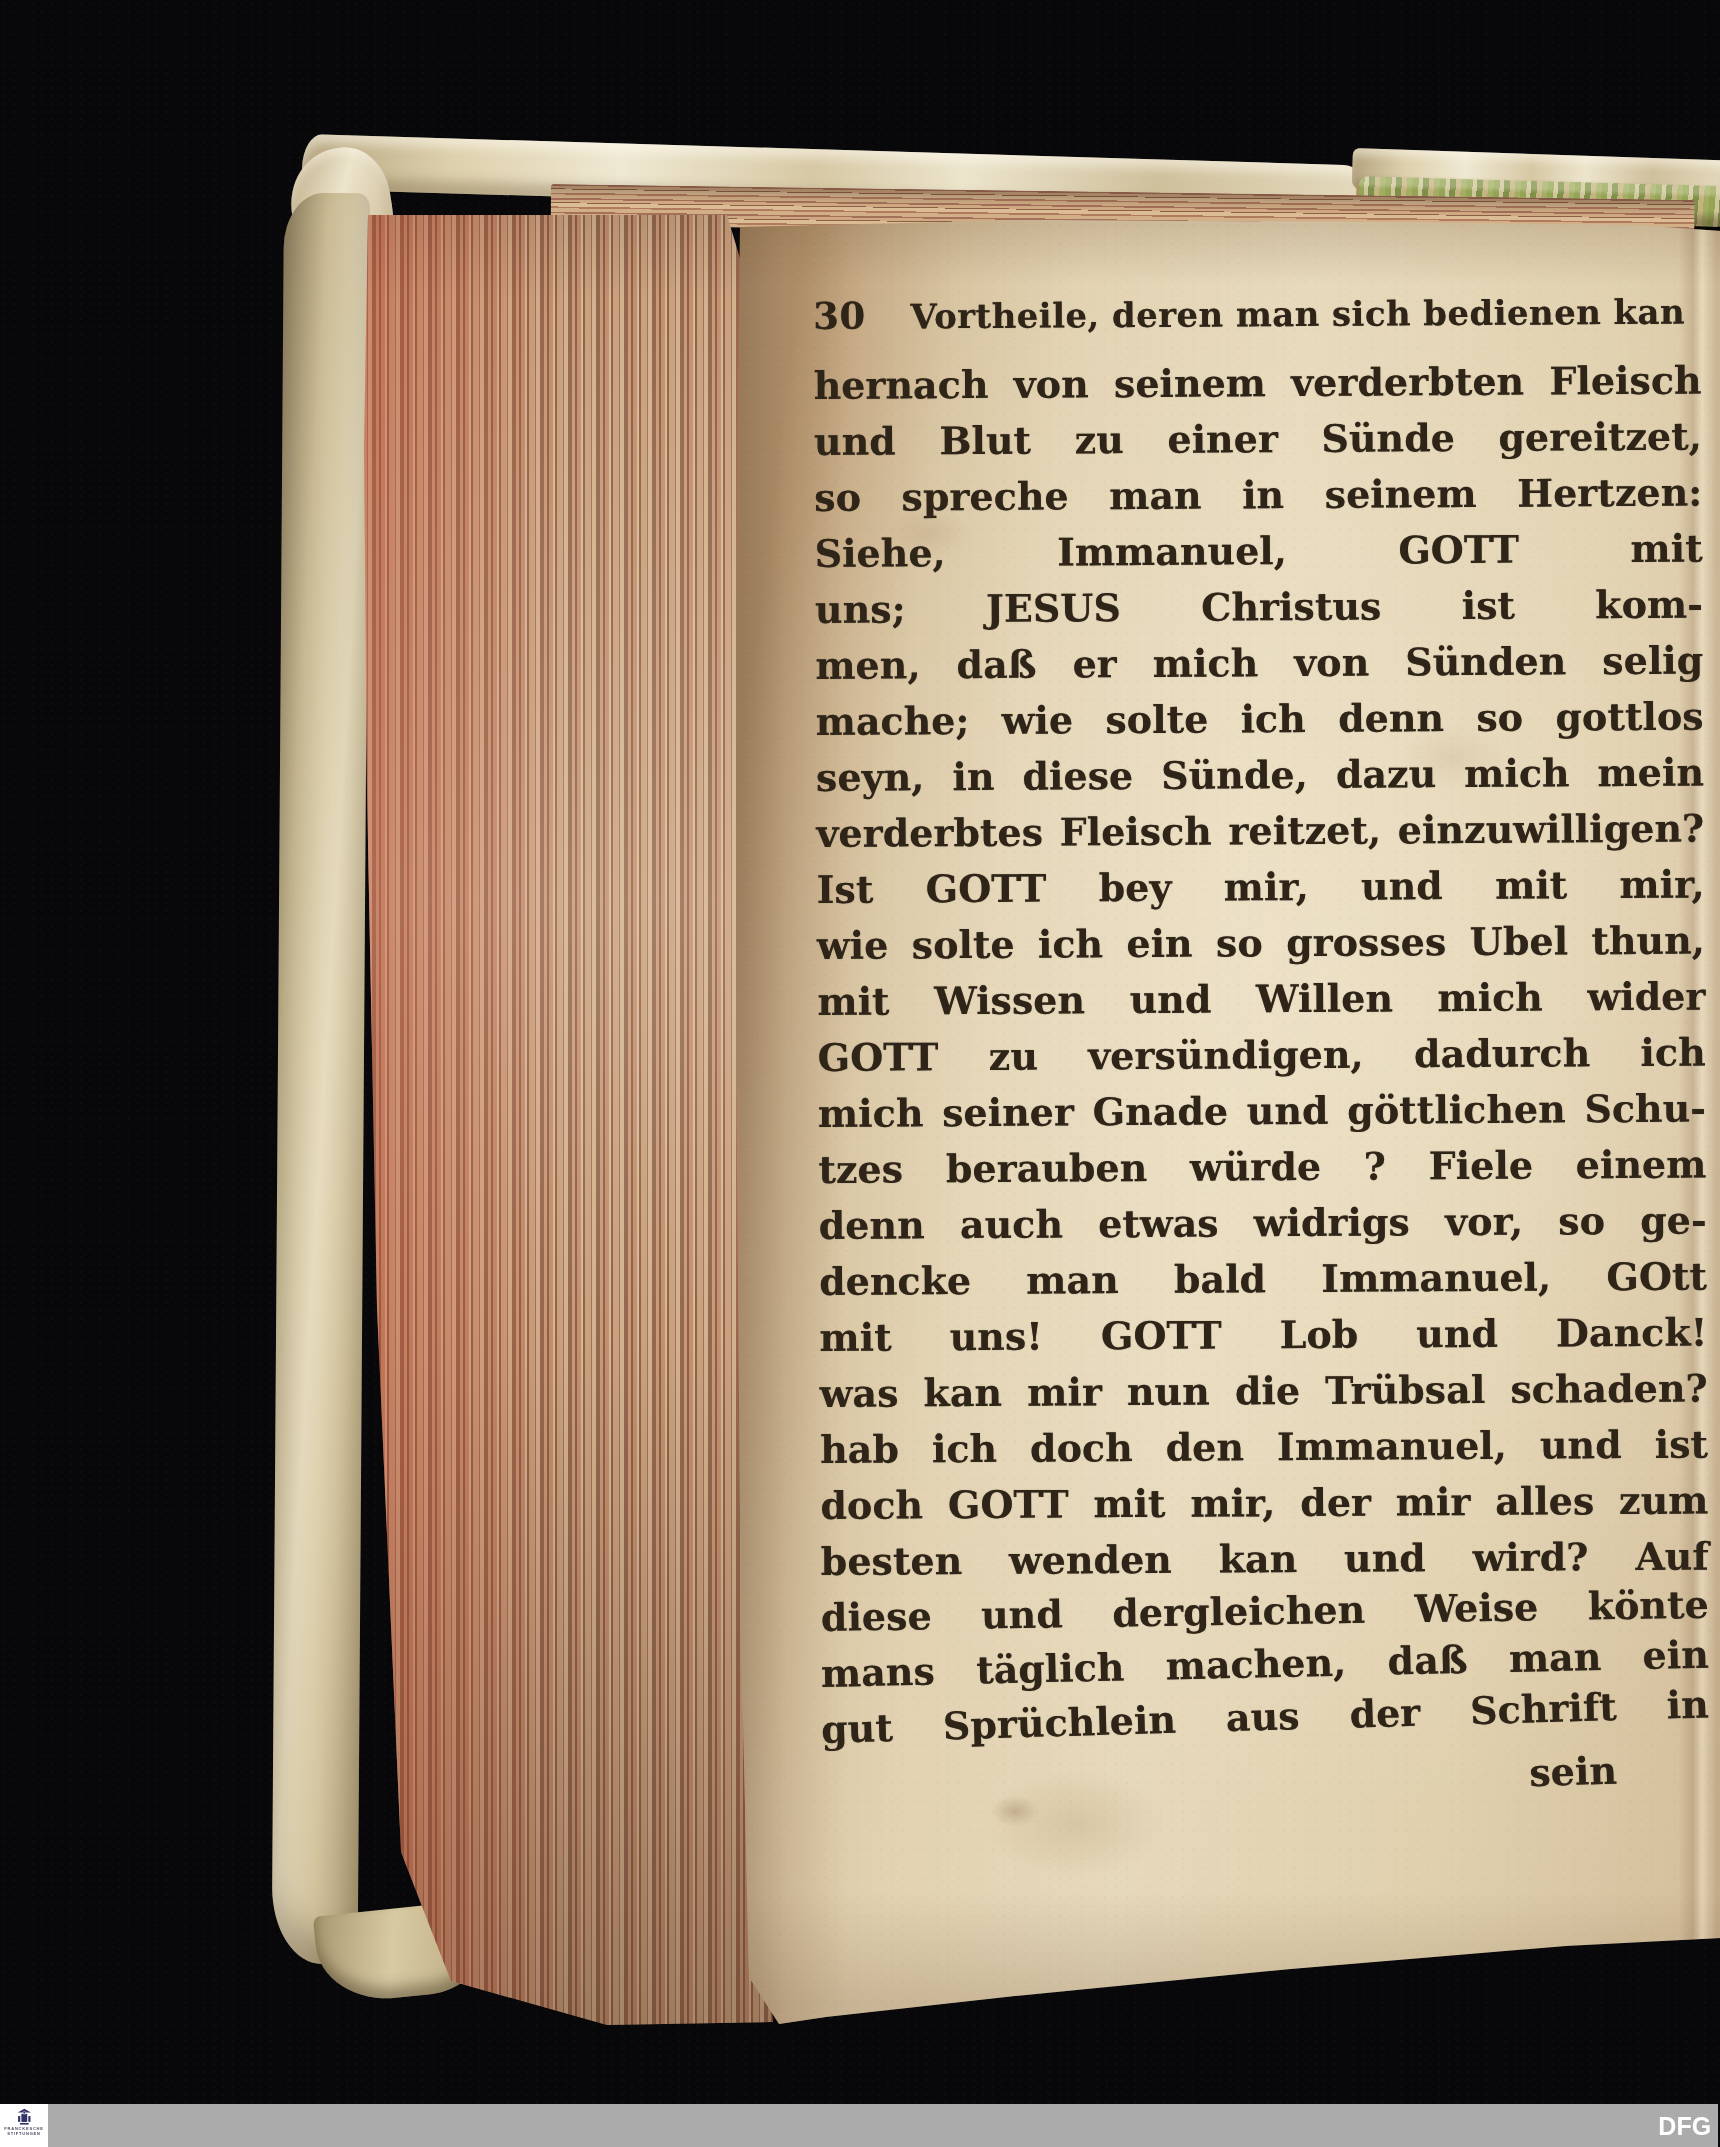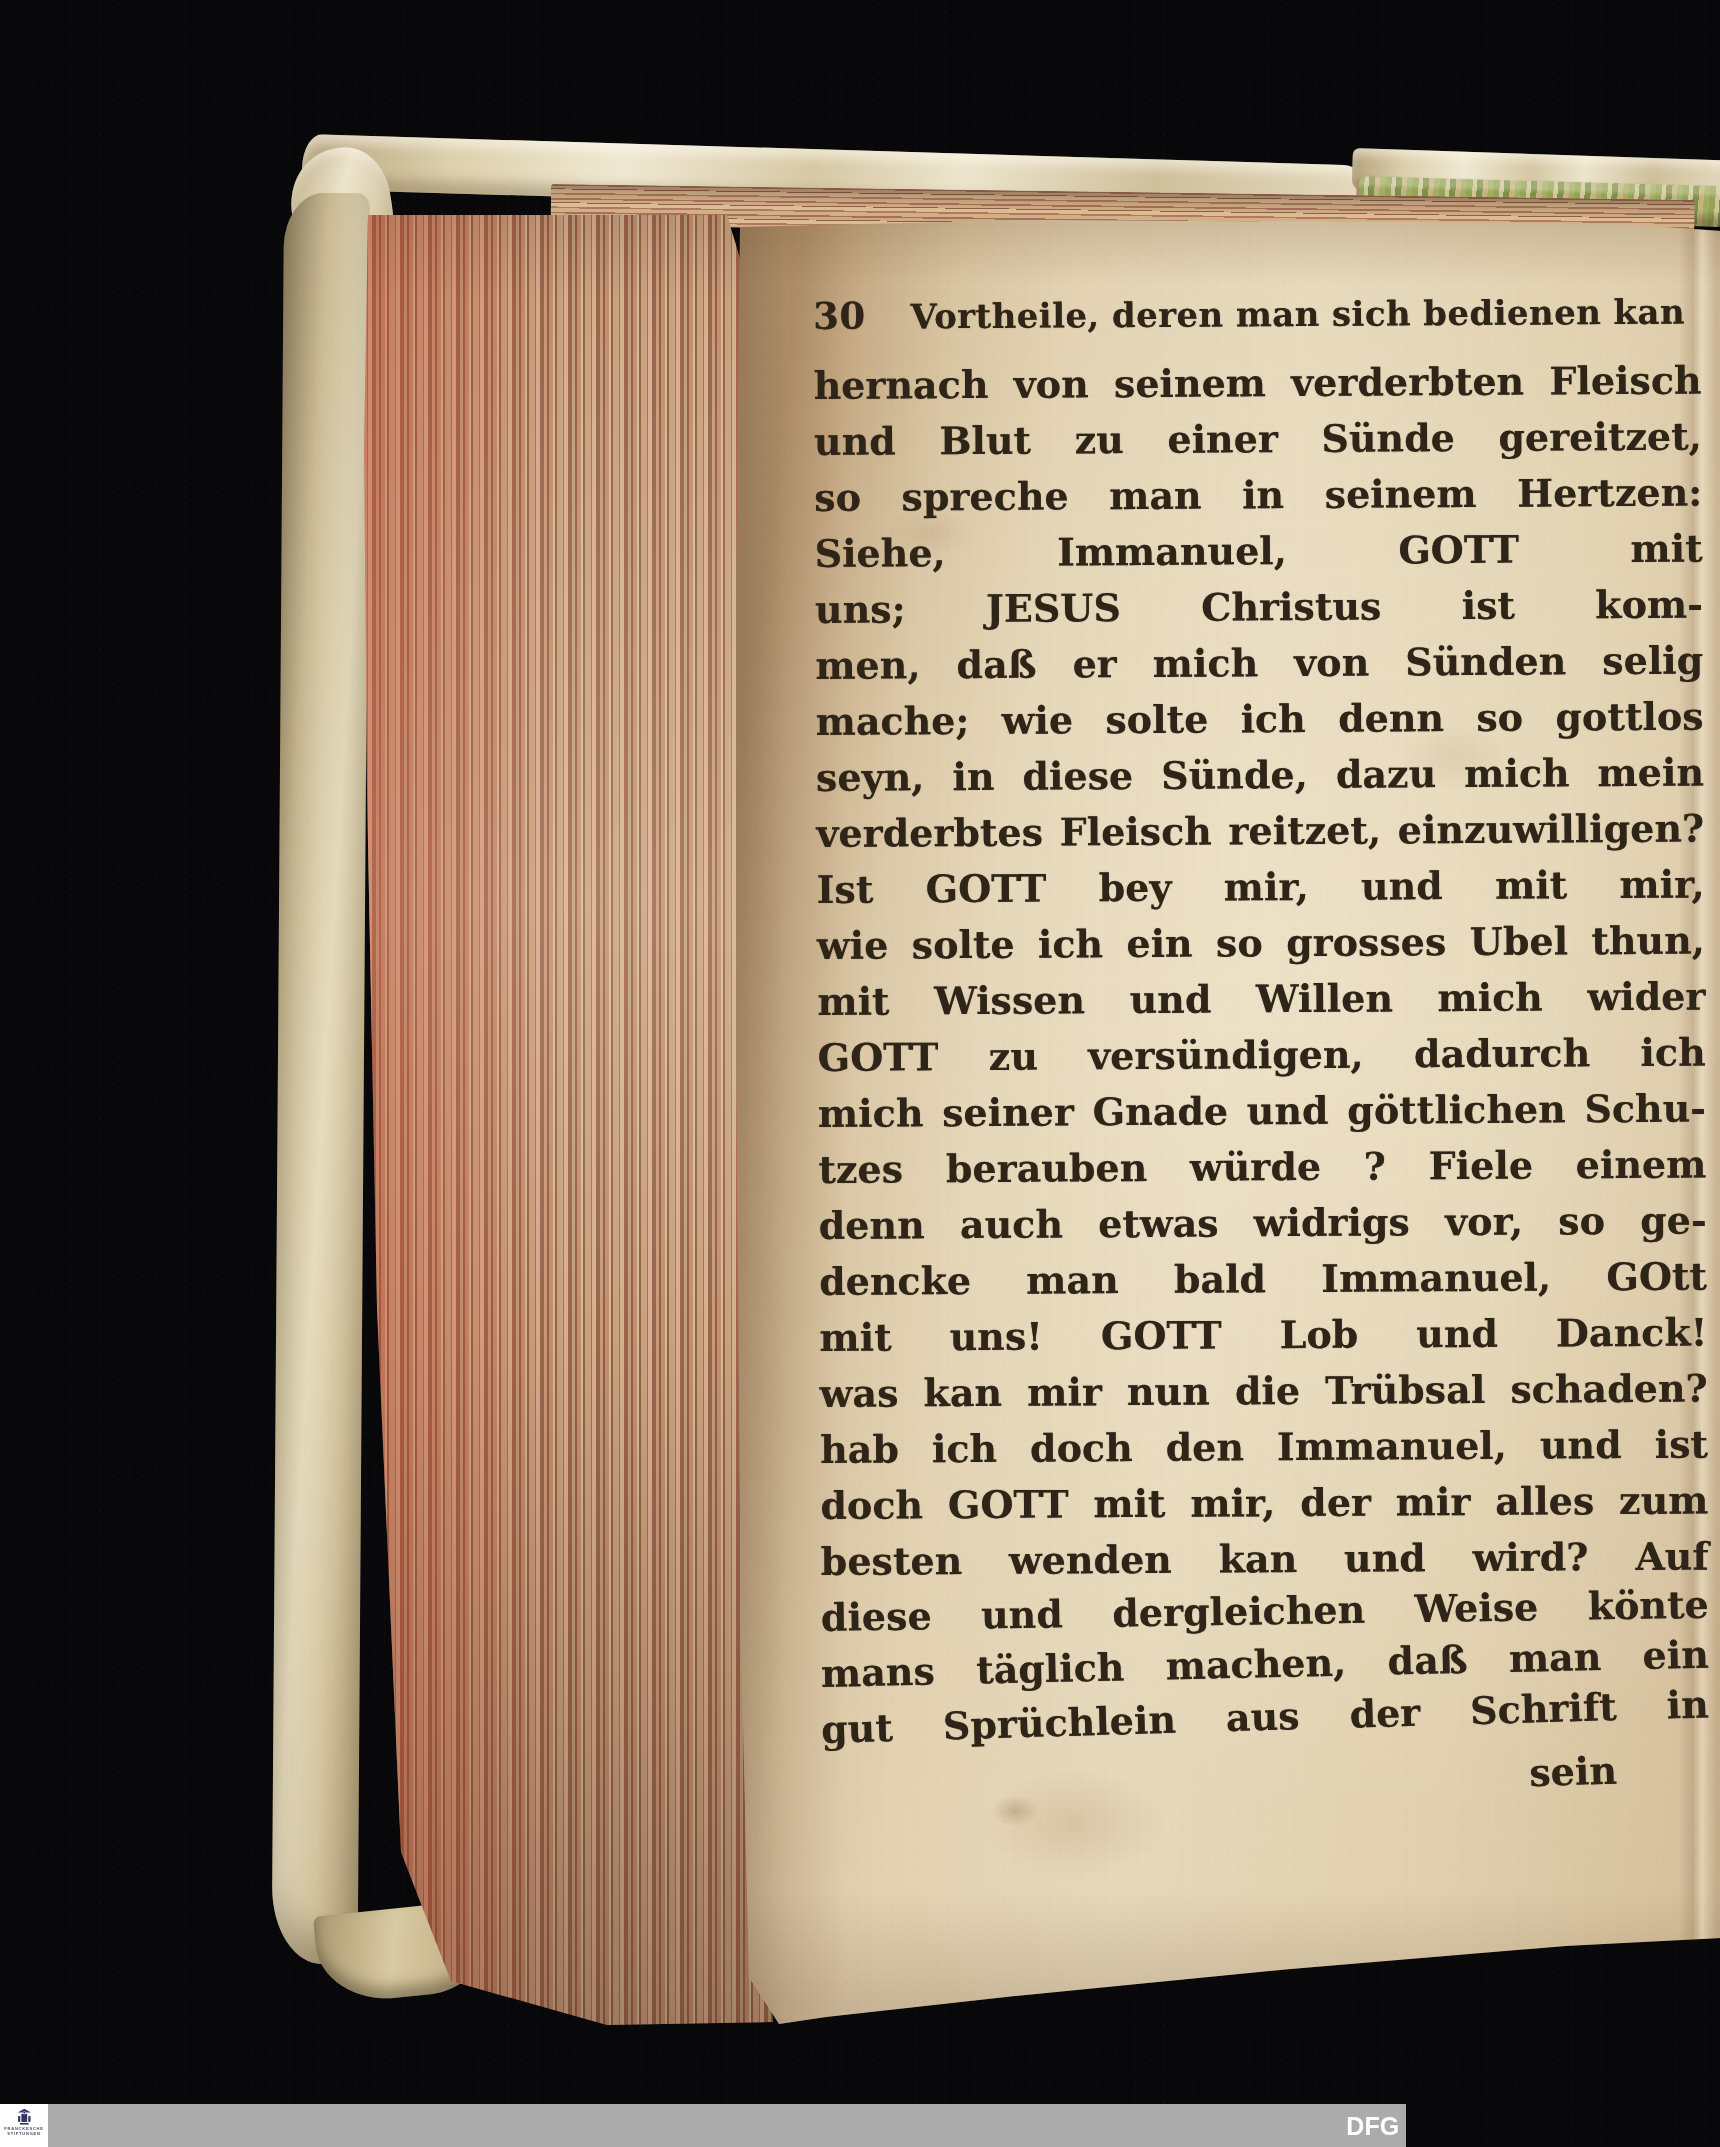--- a/index.html
+++ b/index.html
@@ -148,21 +148,21 @@
   .lines .line:nth-child(24){transform:rotate(-0.9deg);transform-origin:0 100%;}
   .lines .line:nth-child(25){transform:rotate(-1.3deg);transform-origin:0 100%;}
   .catchword{
     height:57px;font-weight:700;font-size:38px;line-height:52px;
     text-align:right;padding-right:93px;
     transform:rotate(-1.4deg);
     text-shadow:0 0 0.9px rgba(46,34,20,.55);
   }
   
   .footer-bar{
-    position:absolute;left:0;top:2104px;width:1406px;height:43px;
+    position:absolute;left:0;top:2104px;width:1718px;height:43px;
     background:#ababab;z-index:10;
   }
   .logo-box{
     position:absolute;left:0;top:0;width:48px;height:43px;background:#ffffff;
     display:flex;flex-direction:column;align-items:center;justify-content:flex-start;
   }
   .logo-glyph{margin-top:4.3px;width:14.6px;height:19px;}
   .logo-text{
     font-family:"Liberation Sans", sans-serif;
     font-size:4px;line-height:4.6px;letter-spacing:0.8px;

